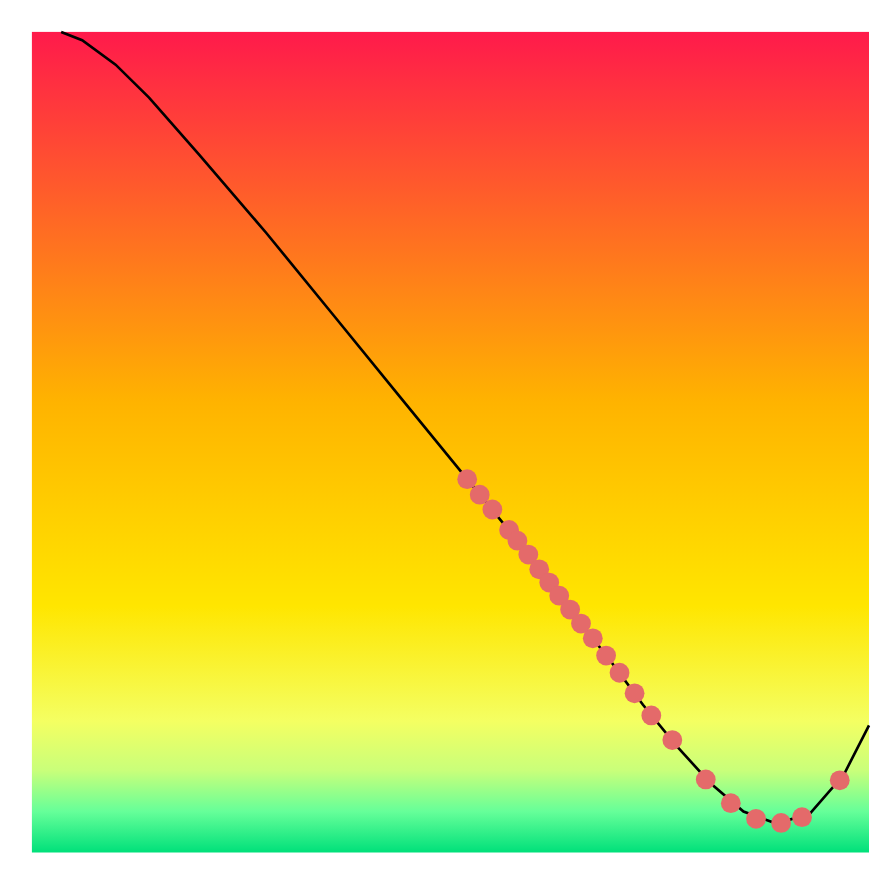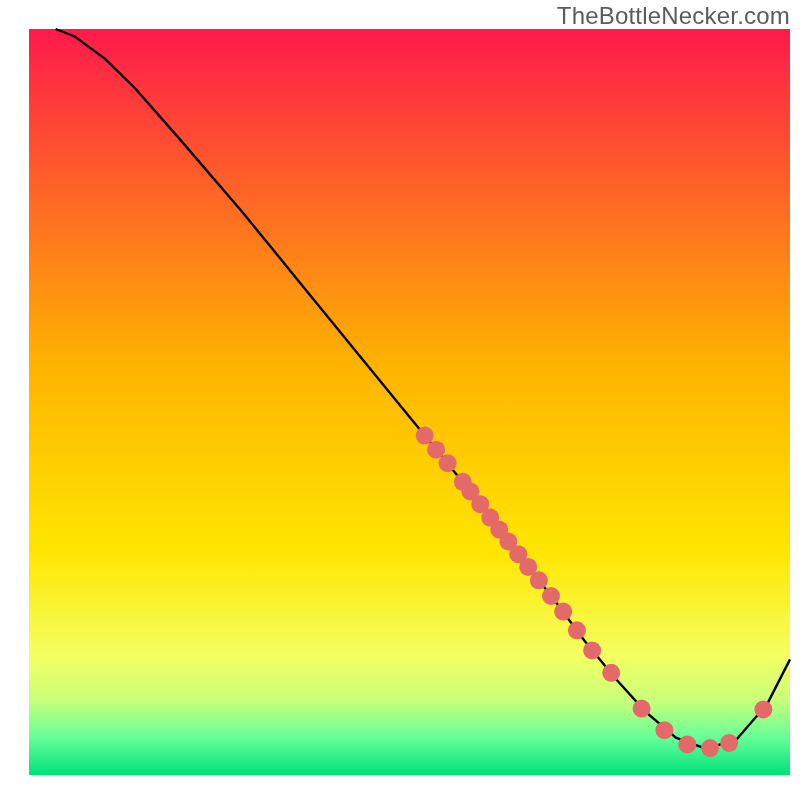--- a/index.html
+++ b/index.html
@@ -69,14 +69,13 @@
         <circle cx="592.1" cy="650.4" r="9" fill="#e46a6a"></circle>
         <circle cx="611.2" cy="672.8" r="9" fill="#e46a6a"></circle>
         <circle cx="641.6" cy="708.6" r="9" fill="#e46a6a"></circle>
         <circle cx="664.4" cy="730.2" r="9" fill="#e46a6a"></circle>
         <circle cx="687.3" cy="744.4" r="9" fill="#e46a6a"></circle>
         <circle cx="710.1" cy="748.1" r="9" fill="#e46a6a"></circle>
         <circle cx="729.1" cy="742.9" r="9" fill="#e46a6a"></circle>
         <circle cx="763.4" cy="709.4" r="9" fill="#e46a6a"></circle>
       </g>
   </svg>
-  <div class="watermark">TheBottleNecker.com</div>
 </div>
 
 </body></html>

